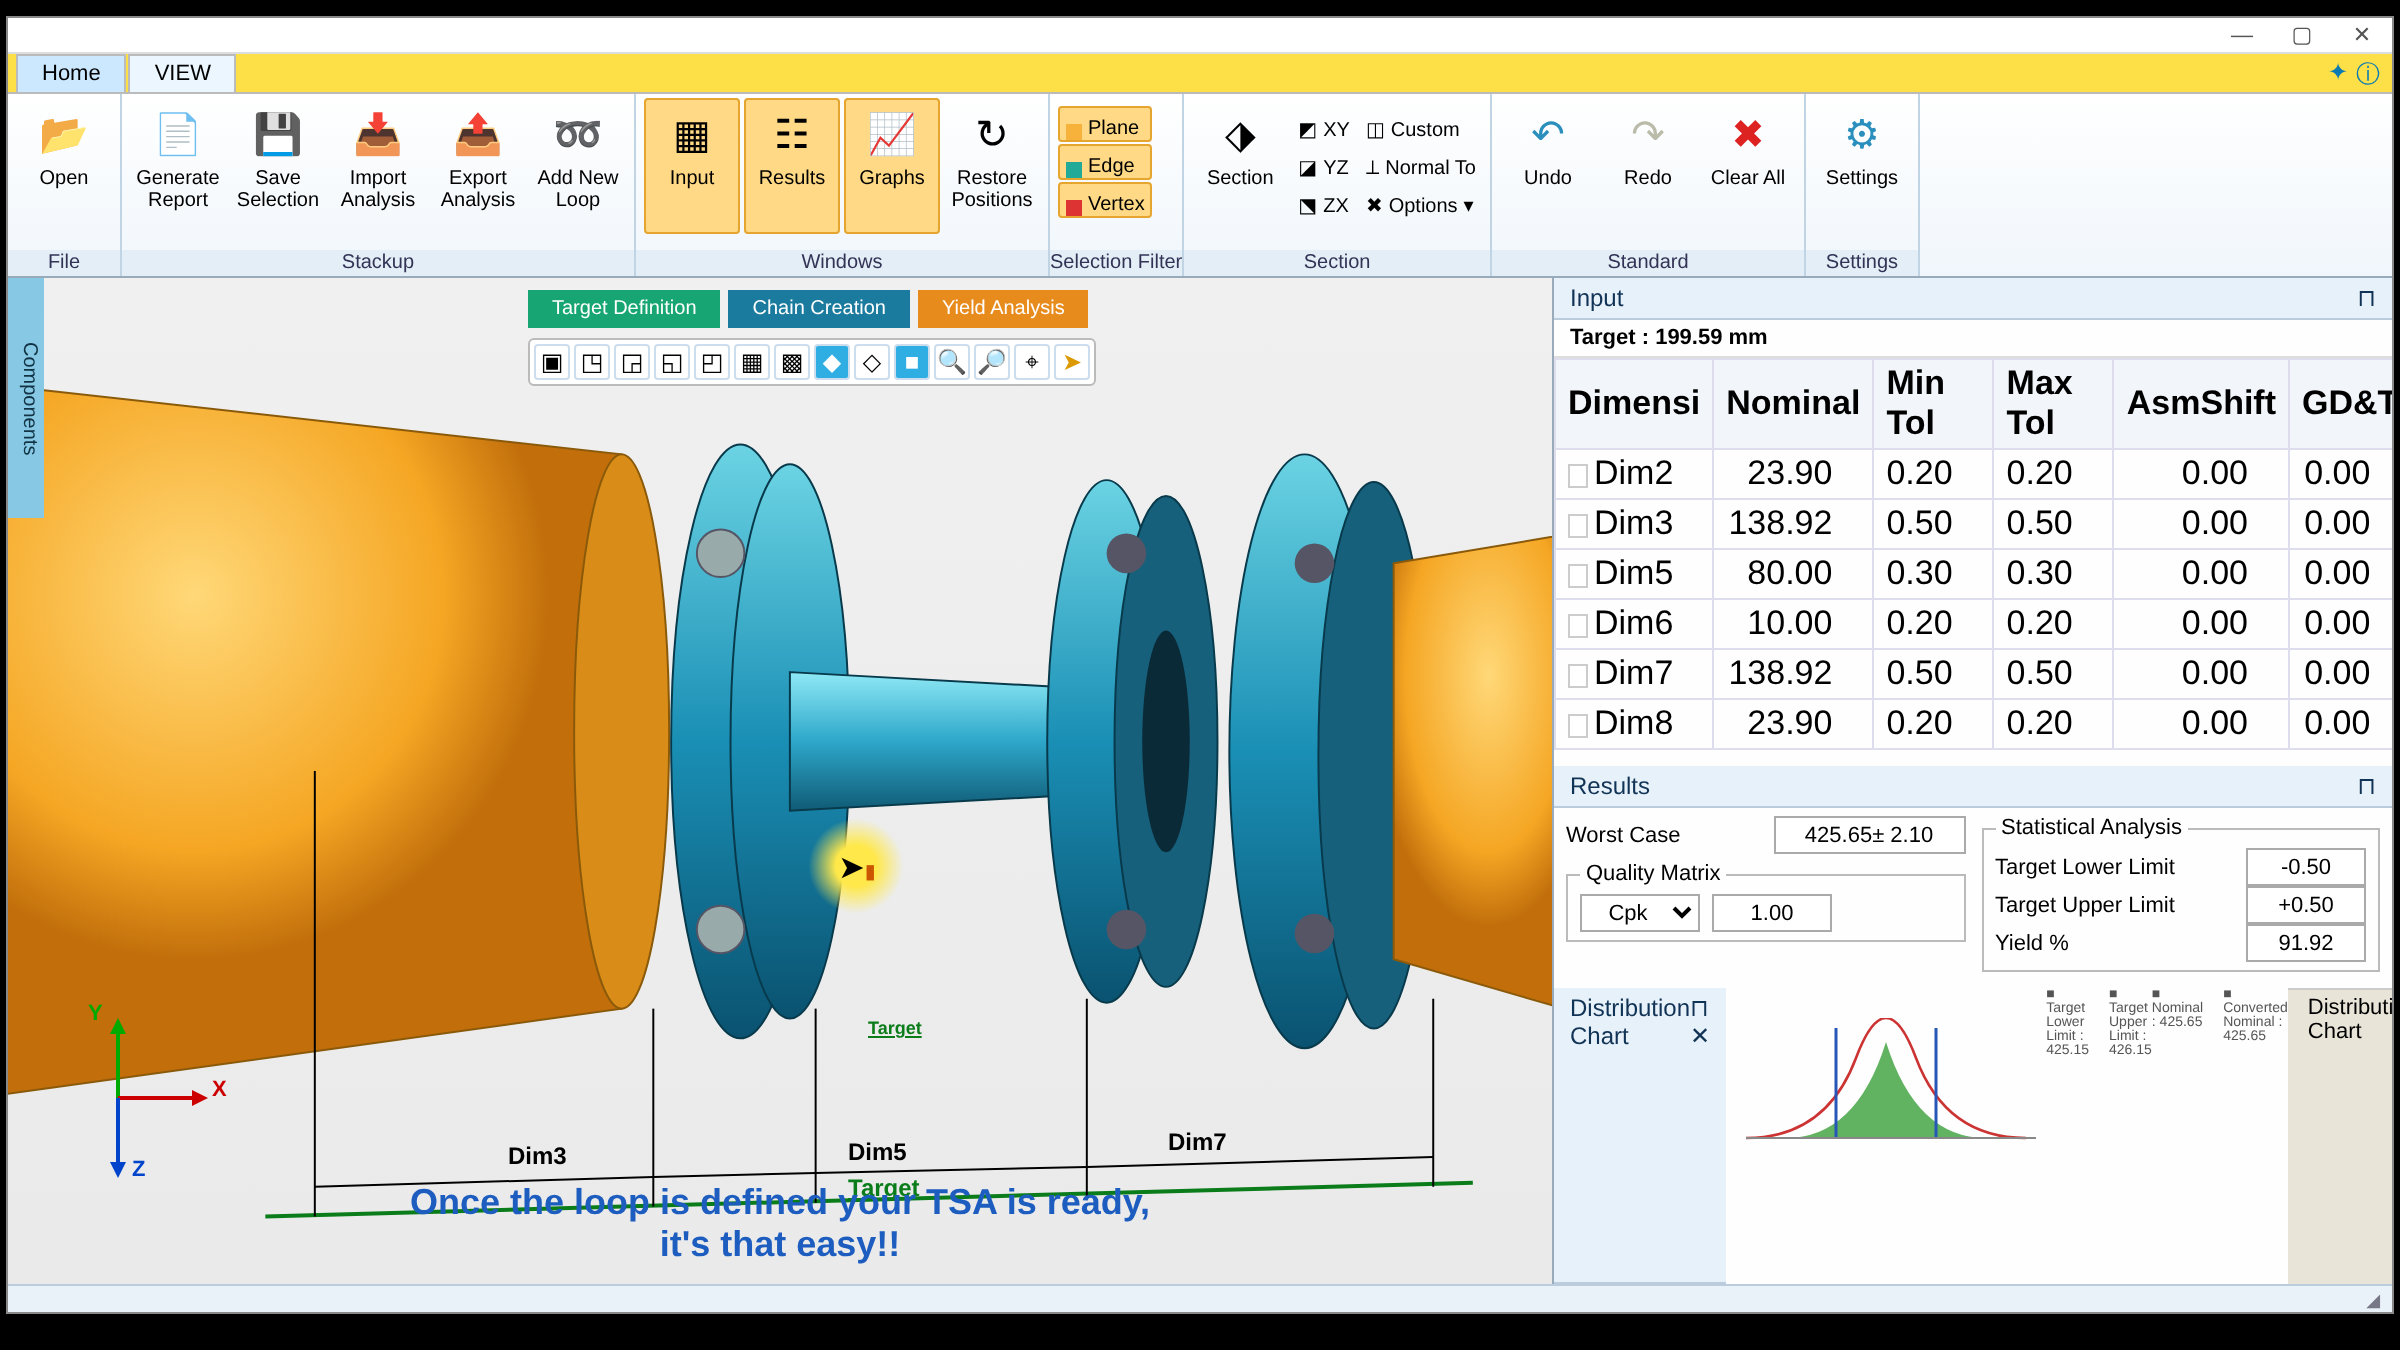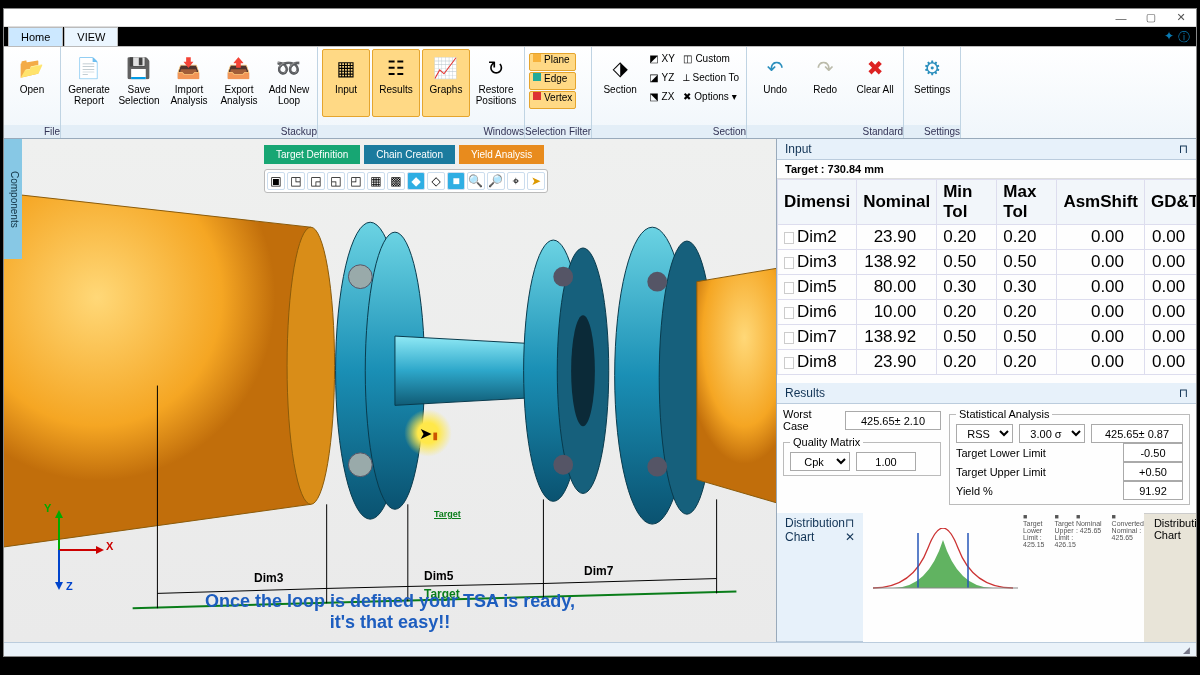--- a/index.html
+++ b/index.html
@@ -1,33 +1,33 @@
 <!DOCTYPE html>
 <html><head>
 <meta charset="utf-8">
 <style>
 * { box-sizing: border-box; margin: 0; padding: 0; font-family: "Segoe UI", Tahoma, sans-serif; }
 body { width: 1200px; height: 675px; background: #000; overflow: hidden; position: relative; }
 .app { position: absolute; top: 8px; left: 3px; right: 3px; bottom: 18px; background: #f7f7f7; border: 1px solid #888; display: flex; flex-direction: column; }
 .titlebar { height: 18px; background: #fff; display: flex; justify-content: flex-end; align-items: center; font-size: 11px; border-bottom: 1px solid #ddd; }
 .titlebar .wbtn { width: 30px; text-align: center; cursor: pointer; color: #555; }
-.tabs-row { height: 20px; display: flex; align-items: flex-end; background: #000000; border-bottom: 1px solid #bbb; padding-left: 4px; }
+.tabs-row { height: 20px; display: flex; align-items: flex-end; background: #fde047; border-bottom: 1px solid #bbb; padding-left: 4px; }
 .tabs-row .tab { font-size: 11px; padding: 3px 12px; border: 1px solid #bbb; border-bottom: none; margin-right: 1px; background: #ebf6ff; cursor: pointer; }
 .tabs-row .tab.active { background: #cce8ff; }
 .tabs-row .spacer { flex: 1; }
 .tabs-row .righticons { display:flex; gap:4px; padding-right:6px; font-size:12px; color:#0a7ab3; }
 .ribbon { height: 92px; background: linear-gradient(#fff,#f0f6fb); border-bottom: 1px solid #9ab; display: flex; }
 .rgroup { border-right: 1px solid #c0d4e3; display: flex; flex-direction: column; }
 .rgroup .items { flex: 1; display: flex; align-items: flex-start; padding: 2px 4px; gap: 2px; }
-.rgroup .label { font-size: 10px; text-align: right; color: #335; background: #e3eef7; padding: 1px 0; }
+.rgroup .label { font-size: 10px; text-align: center; color: #335; background: #e3eef7; padding: 1px 0; }
 .rbtn { display: flex; flex-direction: column; align-items: center; justify-content: flex-start; width: 48px; height: 68px; padding: 2px; font-size: 10px; text-align: center; line-height: 1.1; cursor: pointer; border: 1px solid transparent; border-radius: 2px; }
 .rbtn.sel { background: #ffd985; border-color: #e5a52e; }
 .rbtn .ico { width: 28px; height: 28px; margin: 2px 0; font-size: 20px; display:flex; align-items:center; justify-content:center; }
 .stack-small { display:flex; flex-direction:column; gap:1px; font-size:10px; }
-.srow { display:flex; align-items:flex-start; gap:3px; padding:0 3px; height:18px; cursor:pointer; }
+.srow { display:flex; align-items:flex-end; gap:3px; padding:0 3px; height:18px; cursor:pointer; }
 .srow.sel { background:#ffd985; border:1px solid #e5a52e; border-radius:2px; }
 .srow .dot { width:8px; height:8px; }
 .main { flex: 1; display: flex; min-height: 0; }
 .viewport { flex: 1; position: relative; background: linear-gradient(#eff0ef,#eaeaea); overflow: hidden; }
 .sidebar-tab { position:absolute; left:0; top:0; width:18px; height:120px; background:#87c8e5; writing-mode:vertical-rl; text-align:center; font-size:10px; color:#134; padding:6px 2px; cursor:pointer; }
 .step-tabs { position:absolute; left:260px; top:6px; display:flex; gap:4px;align-items:center; }
 .step-tabs .st { font-size:10px; padding:4px 12px; color:#fff; cursor:pointer; }
 .step-tabs .st.a { background:#17a673; }
 .step-tabs .st.b { background:#1b7b9e; }
 .step-tabs .st.c { background:#e88b1d; }
@@ -177,21 +177,21 @@
               <span>ZX</span>
             </div>
       </div>
       <div class="stack-small" style="padding-top:4px;">
         <div class="srow">
               <span>◫</span>
               <span>Custom</span>
             </div>
         <div class="srow">
               <span>⟂</span>
-              <span>Section To</span>
+              <span>Normal To</span>
             </div>
         <div class="srow"><span>✖</span><span>Options</span> ▾</div>
       </div>
     </div>
         <div class="label">Section</div>
       </div>
     <div class="rgroup">
         <div class="items">
       <div class="rbtn">
             <div class="ico" style="color:#2b8fbd">↶</div>
@@ -326,21 +326,21 @@
         <span>Once the loop is defined your TSA is ready,</span><br><span>it's that easy!!</span>
       </div>
     </div>
 
     <div class="right">
       <div>
         <div class="panel-head">
             <span>Input</span>
             <span>⊓</span>
           </div>
-        <div class="target-line">Target : 730.84 mm</div>
+        <div class="target-line">Target : 199.59 mm</div>
         <table class="grid">
           <thead>
               <tr>
             <th>Dimensi</th>
                 <th>Nominal</th>
                 <th>Min Tol</th>
             <th>Max Tol</th>
                 <th>AsmShift</th>
                 <th>GD&amp;T</th>
           </tr>
@@ -413,25 +413,20 @@
                 <legend>Quality Matrix</legend>
               <div class="res-row">
                 <select class="box"><option>Cpk</option></select>
                 <div class="box">1.00</div>
               </div>
             </fieldset>
           </div>
           <div class="res-col">
             <fieldset class="fs">
                 <legend>Statistical Analysis</legend>
-              <div class="res-row">
-                <select class="box" style="min-width:50px"><option>RSS</option></select>
-                <select class="box" style="min-width:60px"><option>3.00 σ</option></select>
-                <div class="box" style="min-width:92px">425.65± 0.87</div>
-              </div>
               <div class="res-row">
                   <label>Target Lower Limit</label>
                   <div class="box">-0.50</div>
                 </div>
               <div class="res-row">
                   <label>Target Upper Limit</label>
                   <div class="box">+0.50</div>
                 </div>
               <div class="res-row">
                   <label>Yield %</label>

